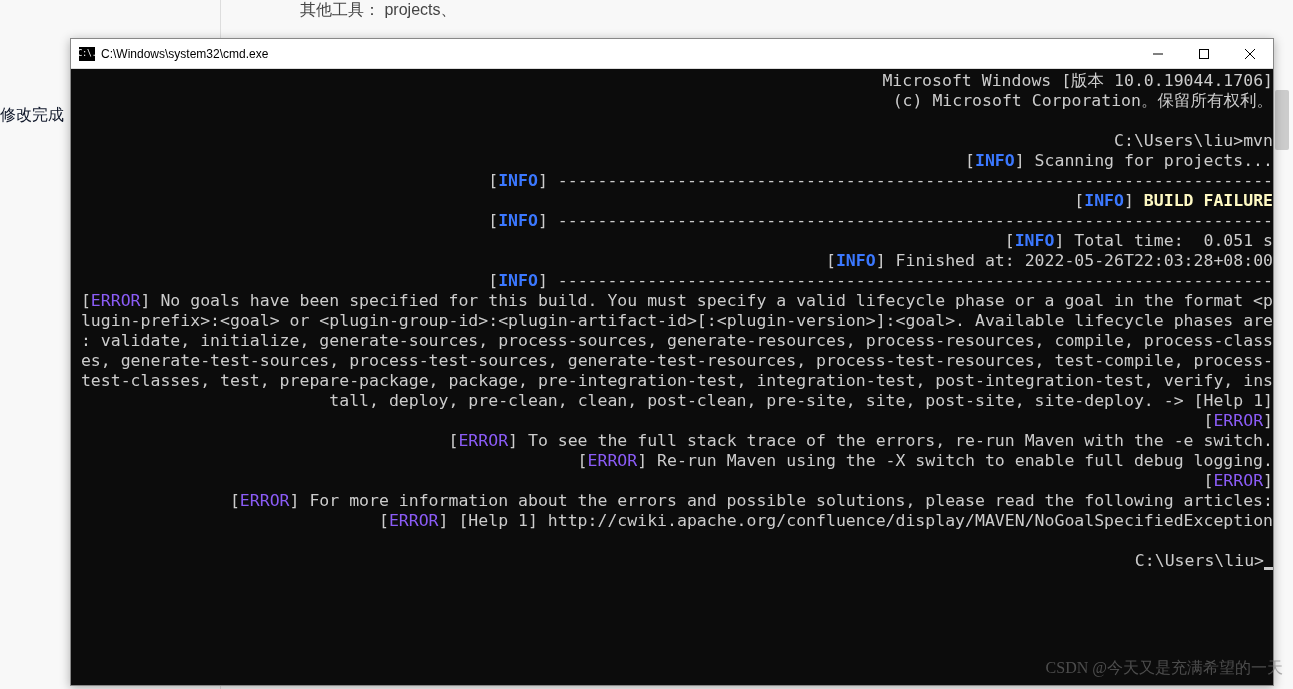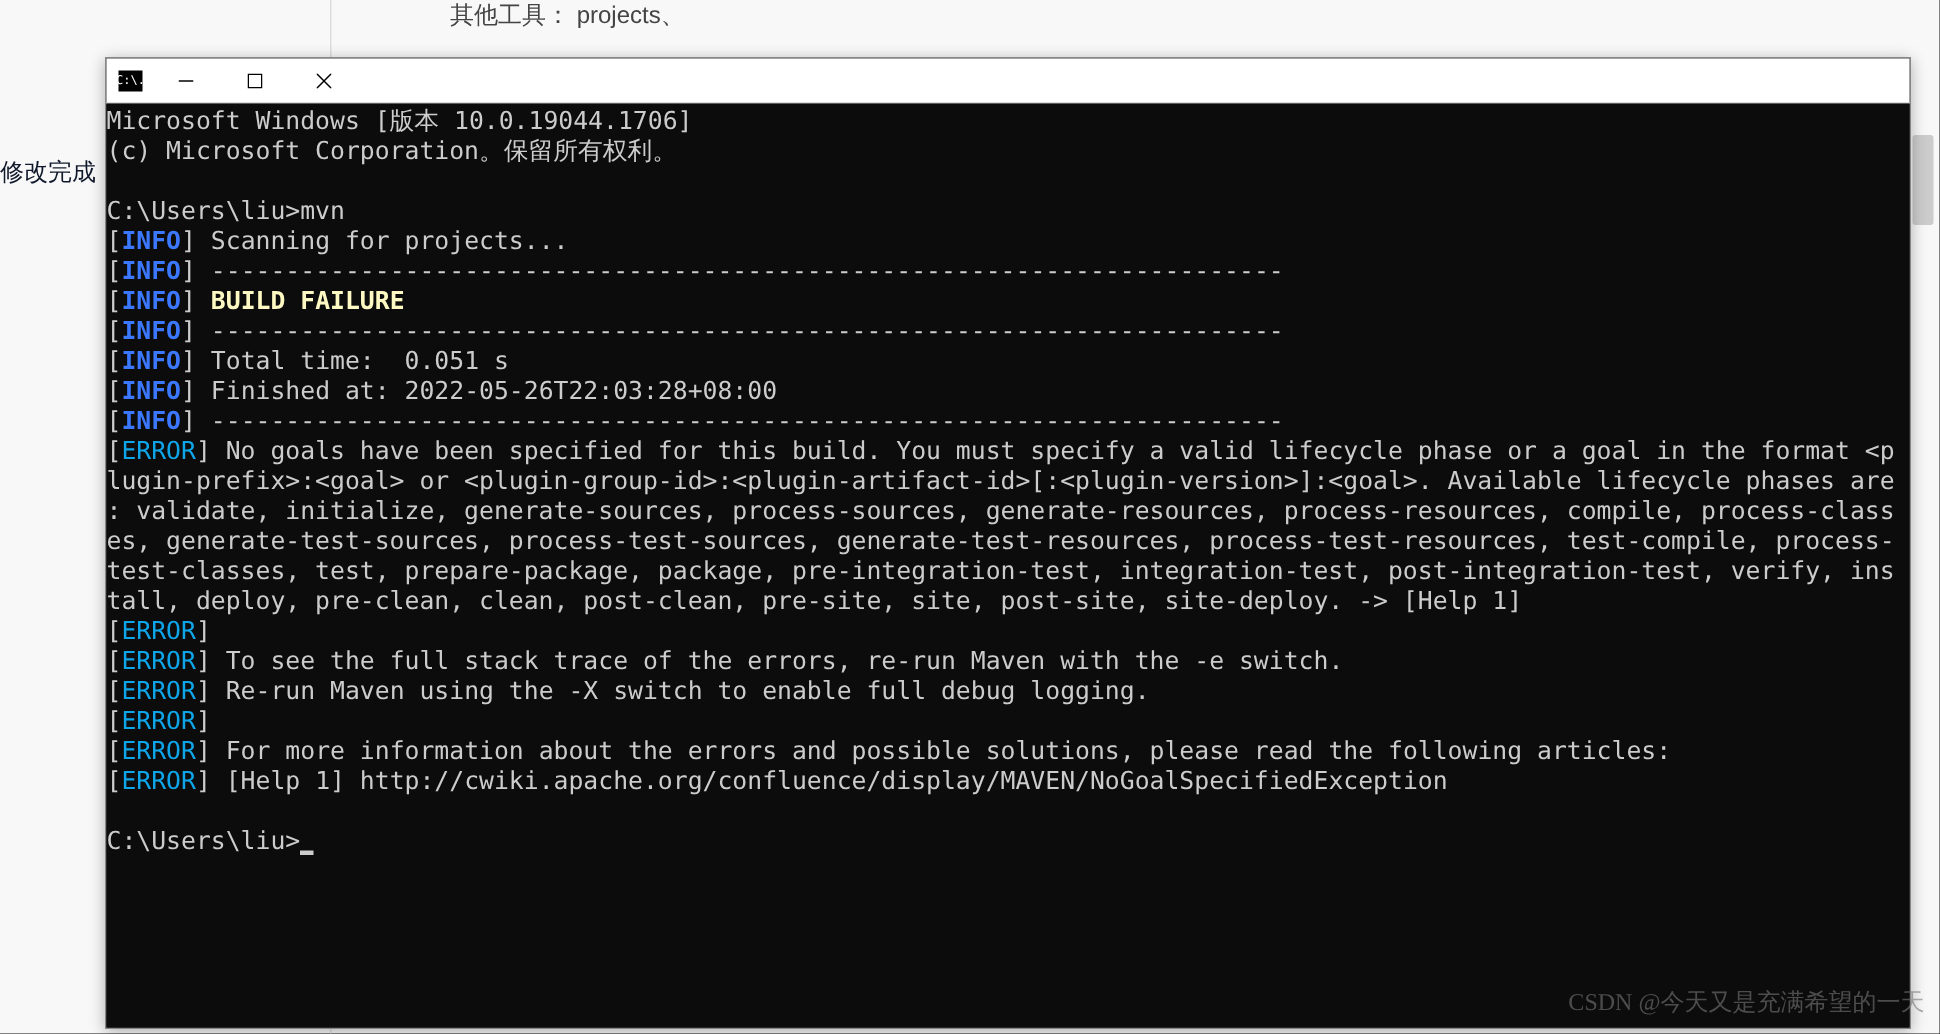--- a/index.html
+++ b/index.html
@@ -104,23 +104,23 @@
       background: #0c0c0c;
       padding: 2px 0 0 0;
       font-family: "NSimSun", "SimSun", Consolas, monospace;
       font-size: 16.5px;
       line-height: 20px;
       color: #cccccc;
       white-space: pre;
       overflow: hidden;
       position: relative;
     }
-    .tline { display: block; }
+    .tline { display: block; text-align: right; }
     .info-tag { color: #3b78ff; font-weight: bold; }
-    .error-tag { color: #0ea5e9; }
+    .error-tag { color: #8b5cf6; }
     .build-failure { color: #fef9c3; font-weight: bold; }
     .bracket { color: #cccccc; }
     .cursor {
       display: inline-block;
       width: 9px;
       height: 3px;
       background: #cccccc;
       vertical-align: bottom;
       margin-bottom: 1px;
     }
@@ -129,20 +129,21 @@
 <body>
 
 <div class="bg-divider"></div>
 <div class="bg-text-1">其他工具： projects、</div>
 <div class="bg-text-2">修改完成</div>
 <div class="bg-scrollbar"></div>
 
 <div class="cmd-window">
   <div class="titlebar">
     <div class="titlebar-icon">C:\.</div>
+    <div class="titlebar-text">C:\Windows\system32\cmd.exe</div>
     <div class="titlebar-buttons">
       <div class="titlebar-btn">
         <svg viewBox="0 0 10 10">
             <line x1="0" y1="5" x2="10" y2="5" stroke="#000" stroke-width="1"></line>
           </svg>
       </div>
       <div class="titlebar-btn">
         <svg viewBox="0 0 10 10">
             <rect x="0.5" y="0.5" width="9" height="9" fill="none" stroke="#000" stroke-width="1"></rect>
           </svg>

